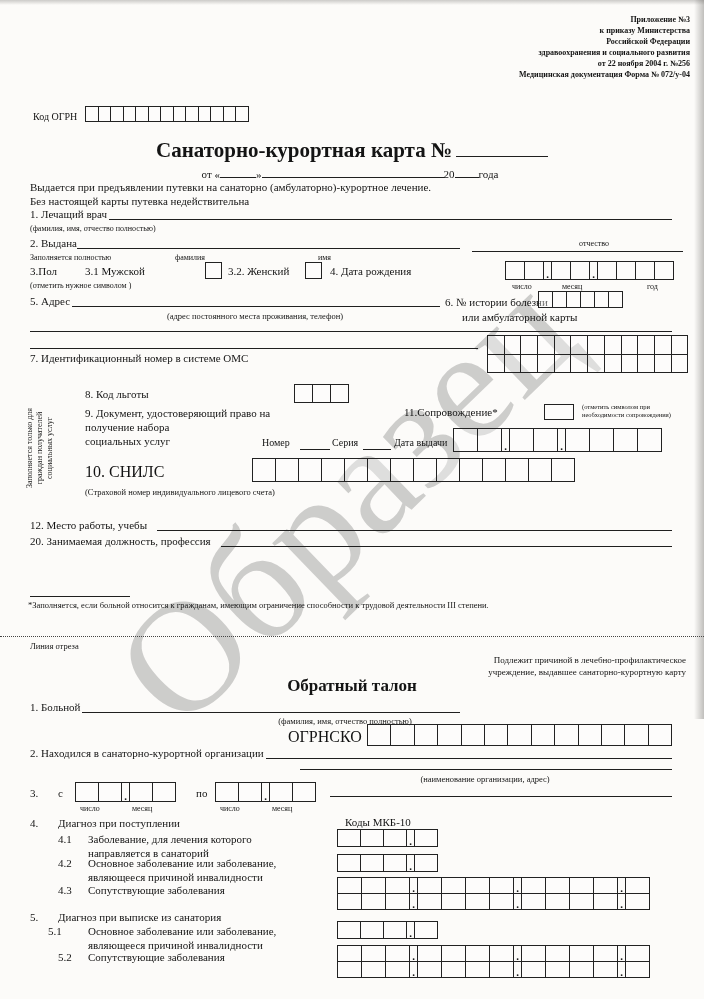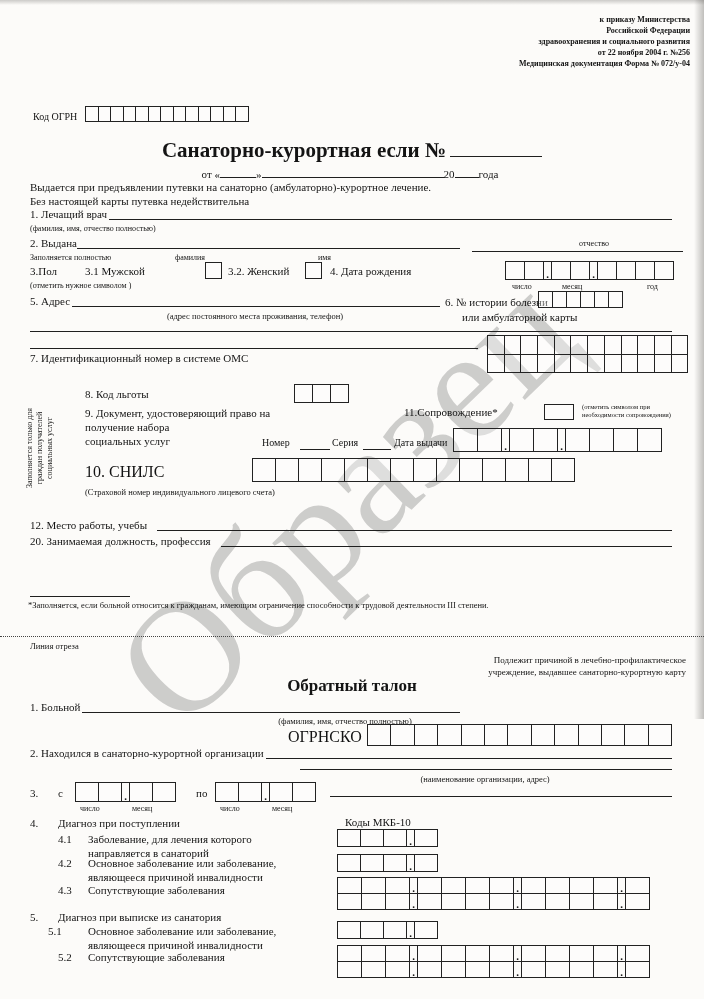--- a/index.html
+++ b/index.html
@@ -39,20 +39,21 @@
 <body>
 
 <div class="page">
 
   <div class="watermark">Образец</div>
   <div class="edge-right"></div>
   <div class="edge-top"></div>
 
 
   <div class="abs r f8 b" style="right:14px;top:14px;width:290px;line-height:11px">
+    <div>Приложение №3</div>
     <div>к приказу Министерства</div>
     <div>Российской Федерации</div>
     <div>здравоохранения и социального развития</div>
     <div>от 22 ноября 2004 г. №256</div>
     <div>Медицинская документация Форма № 072/у-04</div>
   </div>
 
   <div class="abs row" style="left:33px;top:106px;gap:8px">
     <span class="f10">Код ОГРН</span>
     <span class="cells" style="--cw:13.5px;--ch:16px">
@@ -68,21 +69,21 @@
           <div class="cell"></div>
           <div class="cell"></div>
           <div class="cell"></div>
           <div class="cell"></div>
           <div class="cell"></div>
         </div>
       </span>
   </div>
 
   <div class="abs c" style="left:0;top:138px;width:704px">
-    <span class="b" style="font-size:21px">Санаторно-курортная если №</span>
+    <span class="b" style="font-size:21px">Санаторно-курортная карта №</span>
     <span class="ul" style="width:92px"></span>
   </div>
   <div class="abs c f11" style="left:0;top:166px;width:700px">
     <span>от «</span><span class="ul" style="width:36px"></span><span>»</span><span class="ul" style="width:182px"></span><span>20</span><span class="ul" style="width:24px"></span><span>года</span>
   </div>
 
   <div class="abs f11" style="left:30px;top:181px">Выдается при предъявлении путевки на санаторно (амбулаторно)-курортное лечение.</div>
   <div class="abs f11" style="left:30px;top:195px">Без настоящей карты путевка недействительна</div>
 
   <div class="abs row f11" style="left:30px;top:207px;width:642px">

